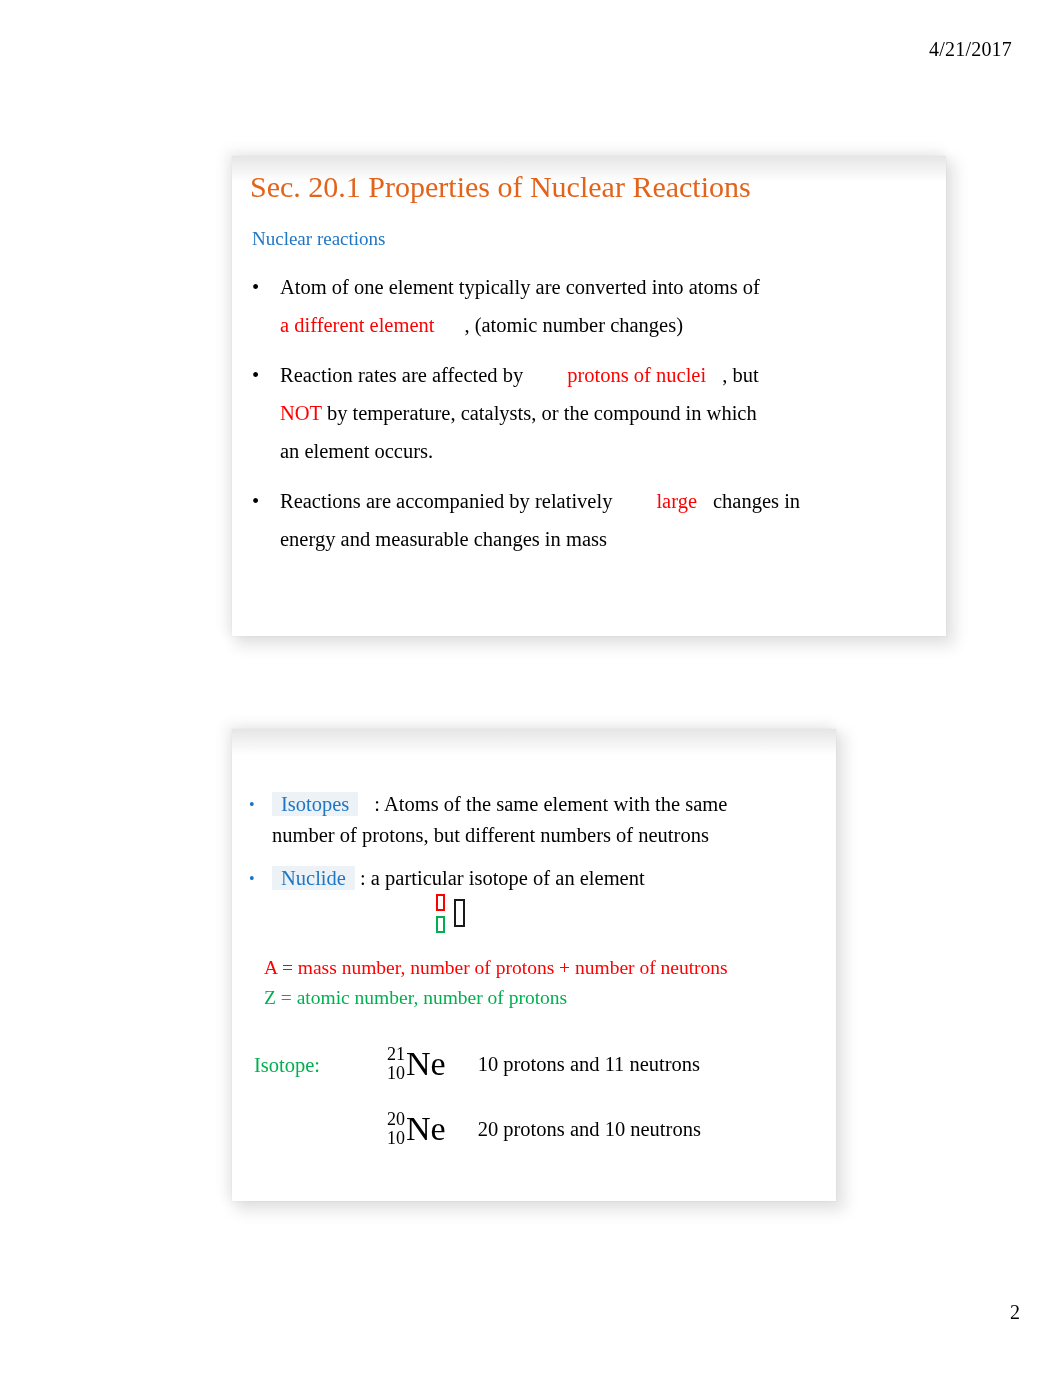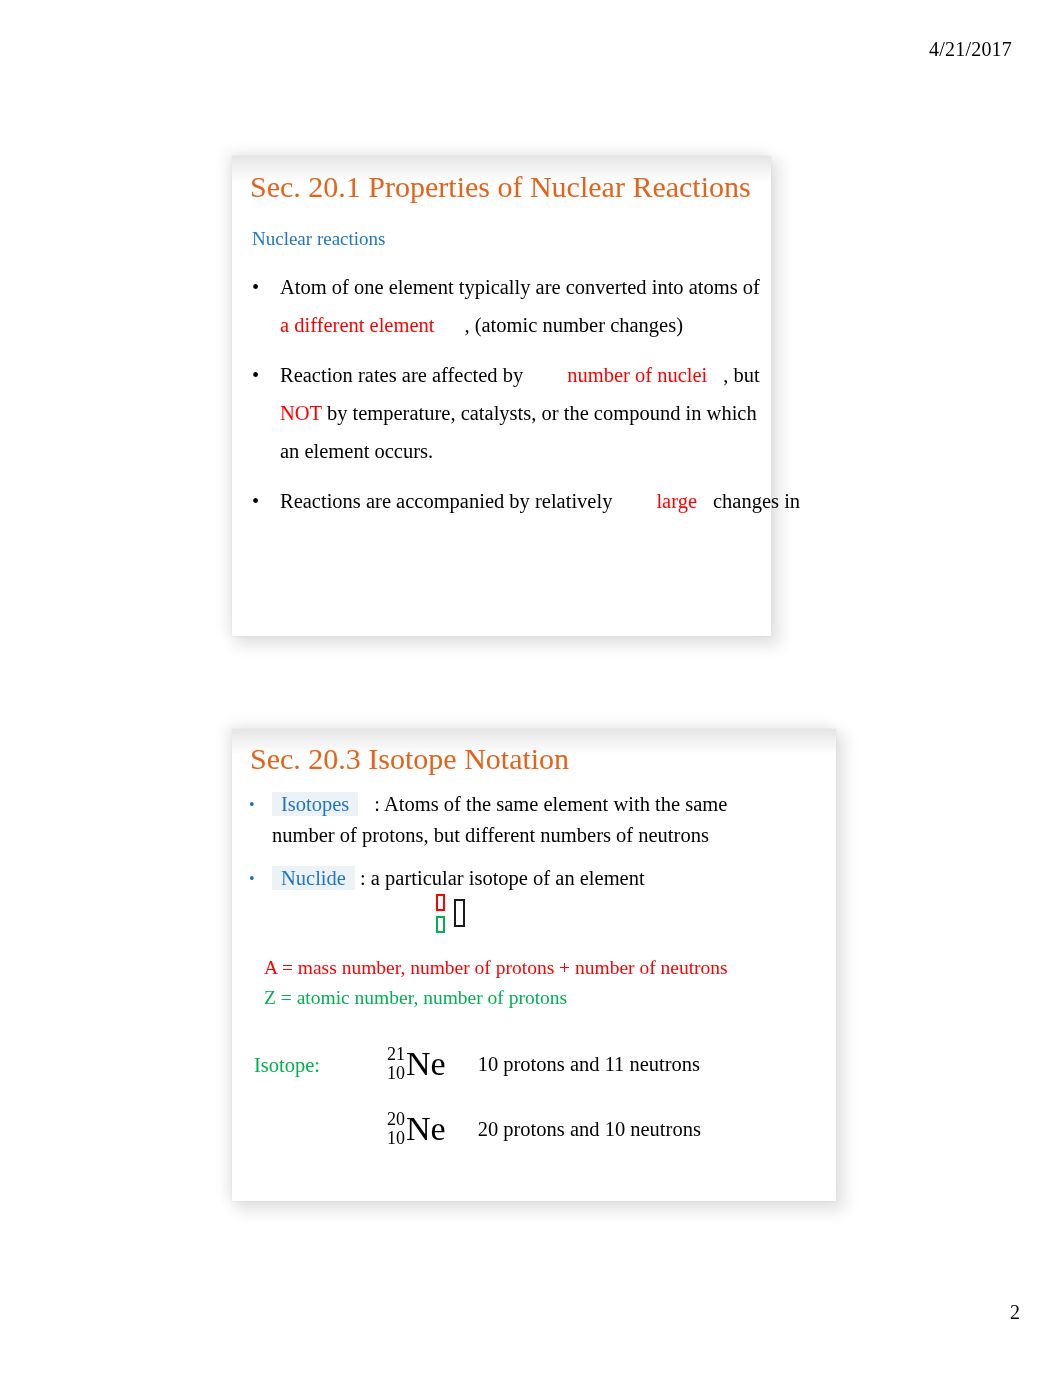--- a/index.html
+++ b/index.html
@@ -49,21 +49,21 @@
     position: absolute;
     left: 0; right: 0; top: 0;
     height: 26px;
     background: linear-gradient(180deg, rgba(225,225,225,0.85) 0%, rgba(255,255,255,0) 100%);
     pointer-events: none;
   }
 
   #slide-1 {
     left: 232px;
     top: 156px;
-    width: 539px;
+    width: 714px;
     height: 480px;
   }
   #slide-2 {
     left: 232px;
     top: 729px;
     width: 604px;
     height: 472px;
   }
 
   
@@ -245,37 +245,37 @@
   <div class="bullet-list">
 
     <div class="bullet">
       <span class="dot">•</span>
       <span>Atom of one element typically are converted into atoms of</span><br>
       <span class="red">a different element</span><span class="gap-md"></span><span>, (atomic number changes)</span>
     </div>
 
     <div class="bullet">
       <span class="dot">•</span>
-      <span>Reaction rates are affected by</span><span class="gap-lg"></span><span class="red">number of nuclei</span><span class="gap-sm"></span><span>, but</span><br>
+      <span>Reaction rates are affected by</span><span class="gap-lg"></span><span class="red">protons of nuclei</span><span class="gap-sm"></span><span>, but</span><br>
       <span class="red">NOT</span>
       <span>by temperature, catalysts, or the compound in which</span><br>
       <span>an element occurs.</span>
     </div>
 
     <div class="bullet">
       <span class="dot">•</span>
       <span>Reactions are accompanied by relatively</span><span class="gap-lg"></span><span class="red">large</span><span class="gap-sm"></span><span>changes in</span><br>
+      <span>energy and measurable changes in mass</span>
     </div>
 
   </div>
 </div>
 
 <div class="slide" id="slide-2">
 
-  <h1 class="slide-title">Sec. 20.3 Isotope Notation</h1>
 
   <div class="def-list">
 
     <div class="def">
       <span class="dot-sm">•</span>
       <span class="term">Isotopes</span><span class="gap-sm"></span><span>: Atoms of the same element with the same</span><br>
       <span>number of protons, but different numbers of neutrons</span>
     </div>
 
     <div class="def">

